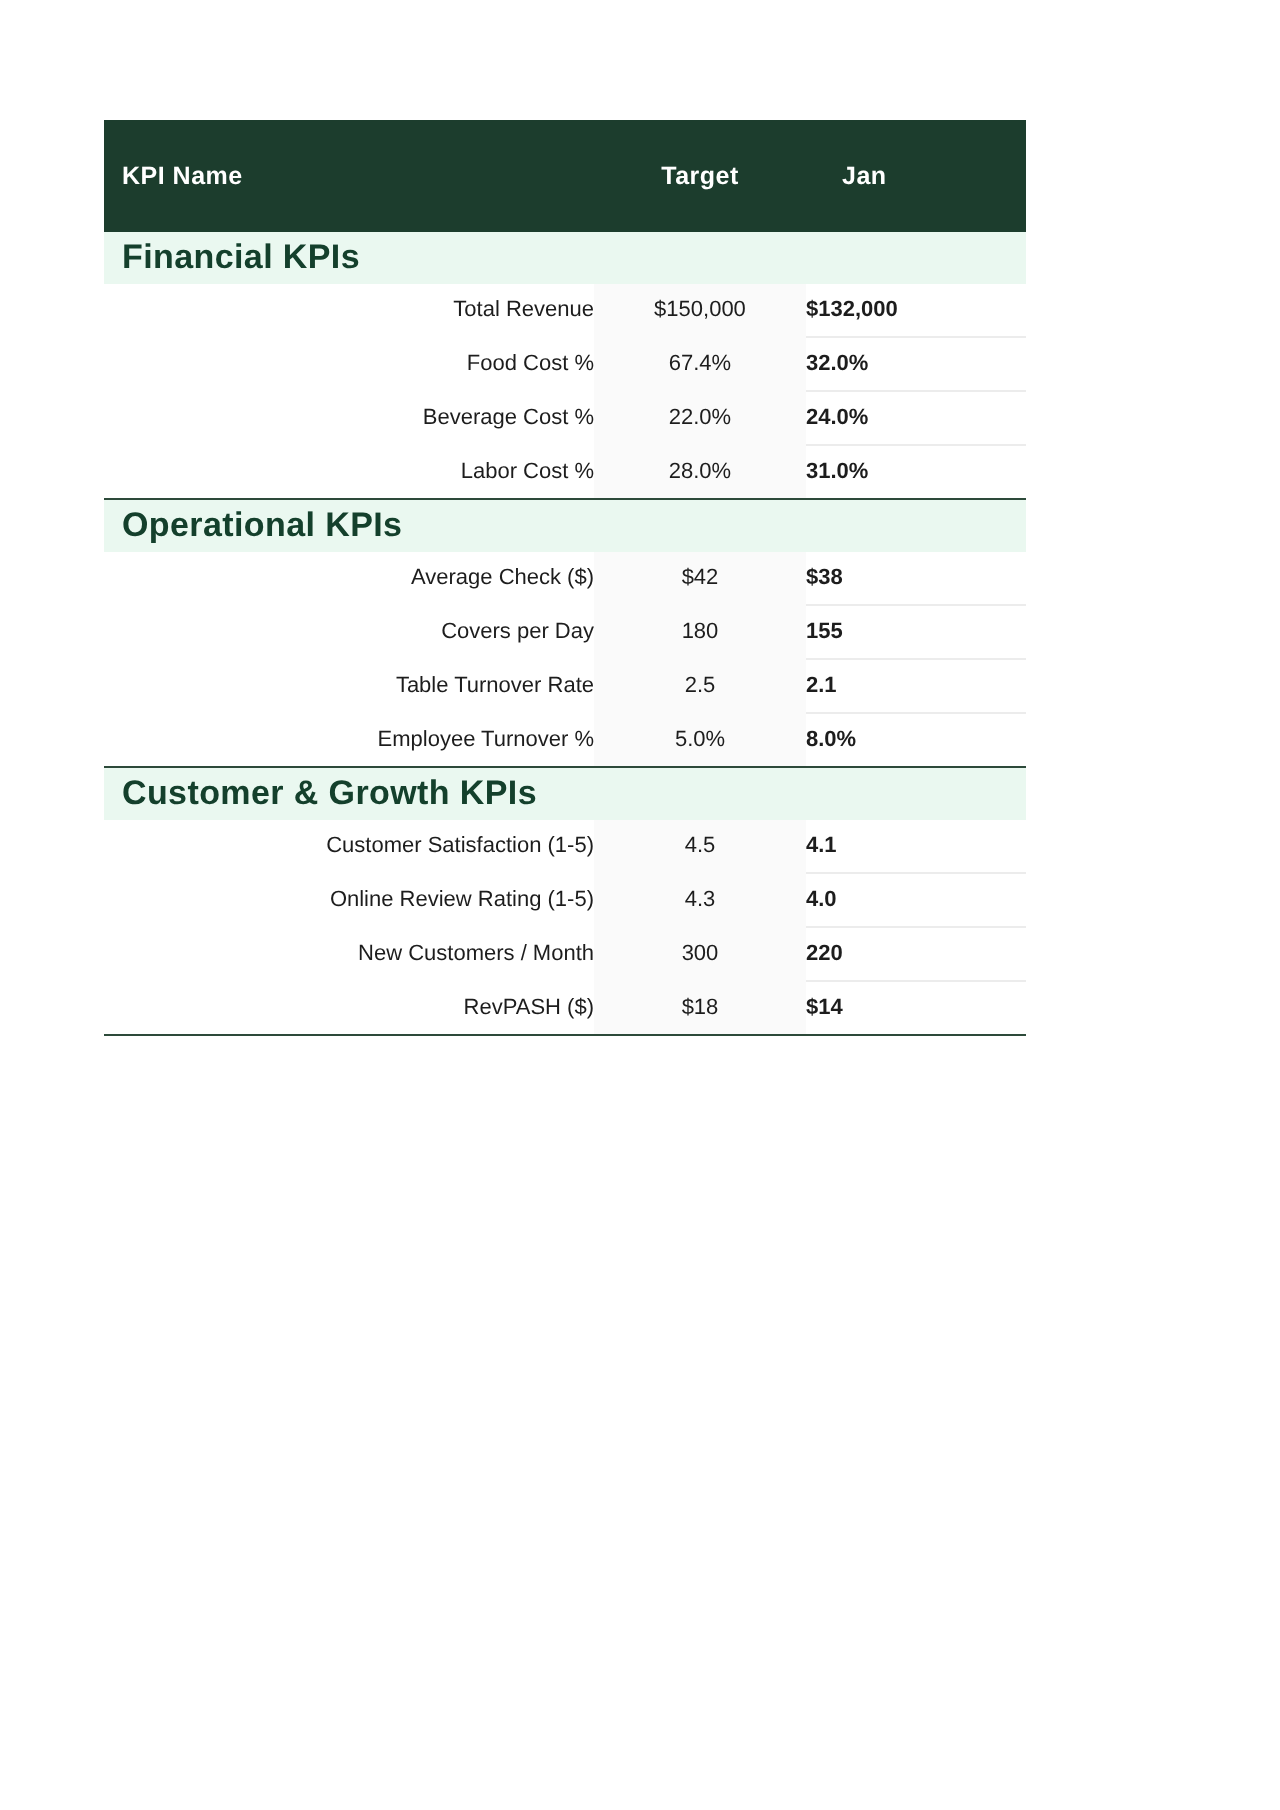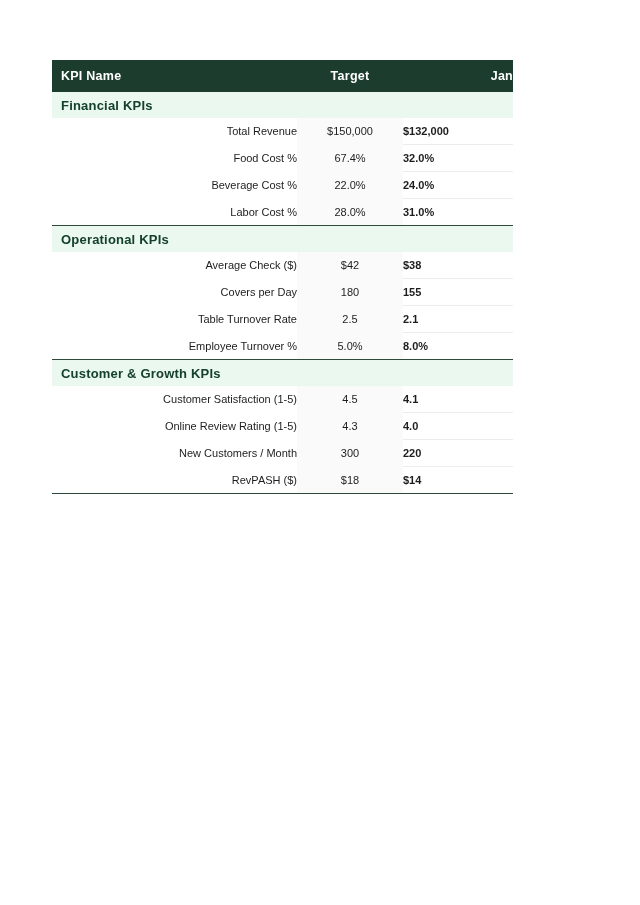--- a/index.html
+++ b/index.html
@@ -38,39 +38,39 @@
   col.c-jan    { width: 110px; }
   col.c-pad    { width: 107px; }
 
   
   thead th {
     background: #1c3d2d;
     color: #ffffff;
     font-size: 12.5px;
     font-weight: bold;
     letter-spacing: 0.25px;
-    height: 32px;
-    padding: 0;
+    height: 20px;
+    padding: 18px;
     vertical-align: middle;
   }
   th.h-name   { text-align: left;   padding-left: 9px; }
   th.h-target { text-align: center; }
-  th.h-jan    { text-align: right; }
+  th.h-jan    { text-align: left; }
   th.h-pad    { background: #ffffff; }
 
   
   tr.section-row td {
     background: #eaf8f0;
     height: 26px;
     padding: 0;
     vertical-align: middle;
   }
   tr.section-row td.sec-label {
     color: #14402c;
-    font-size: 13px;
+    font-size: 17px;
     font-weight: bold;
     letter-spacing: 0.2px;
     padding-left: 9px;
   }
   tr.section-row td.sec-pad {
     background: #ffffff;
   }
 
   
   tr.data-row td {

